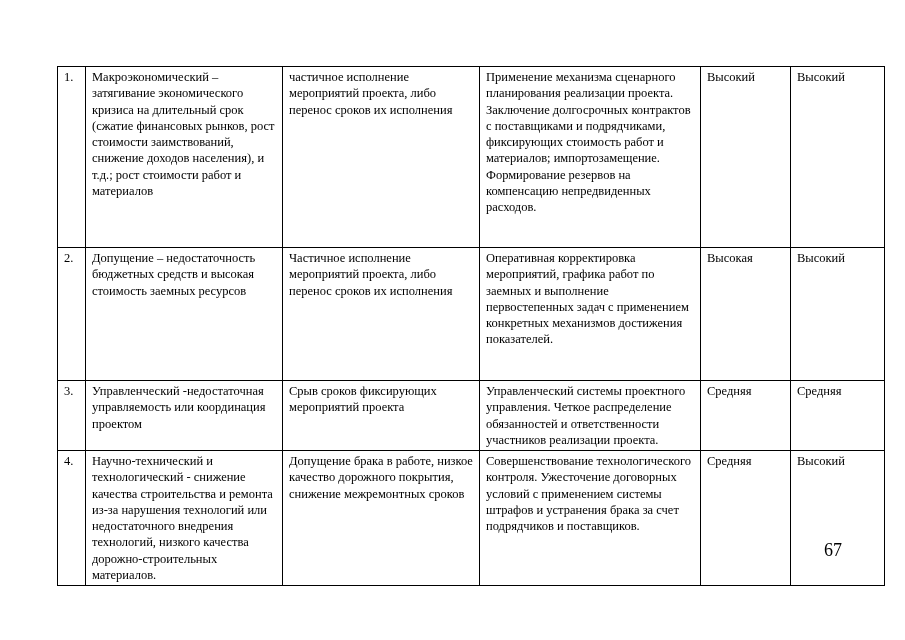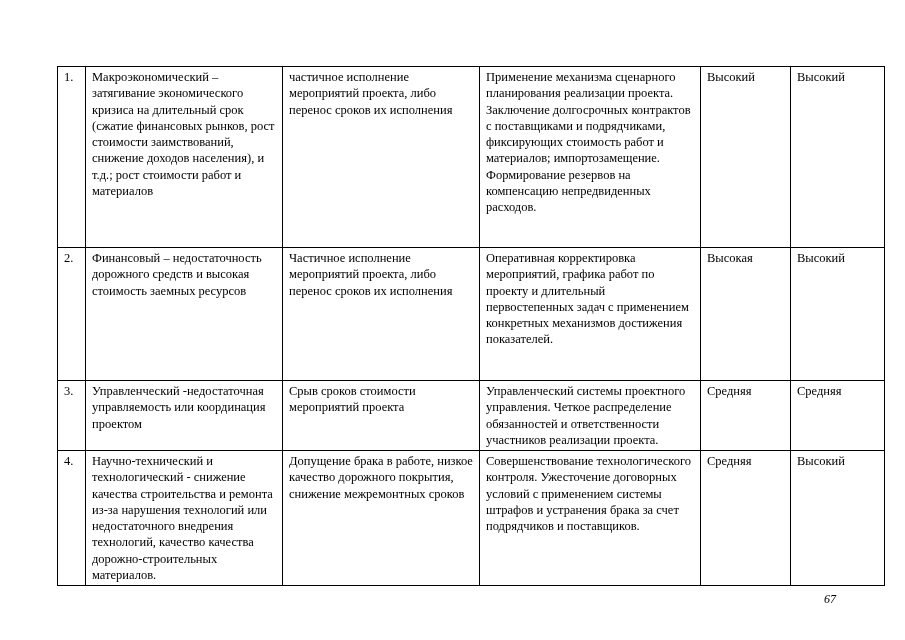--- a/index.html
+++ b/index.html
@@ -36,24 +36,23 @@
   td.num-cell {
     padding-left: 8px;
   }
   tr.row-1 td { height: 176px; }
   tr.row-2 td { height: 128px; }
   tr.row-3 td { height: 58px; }
   tr.row-4 td { height: 121px; }
   .page-number {
     position: absolute;
     left: 824px;
-    top: 592px;
-    font-size: 12px;
+    top: 540px;
+    font-size: 18px;
     font-family: "Liberation Serif", serif;
-    font-style: italic;
   }
 </style>
 </head>
 <body>
 
 <div class="page">
 
   <table class="risk-table">
     <colgroup>
       <col style="width:28px">
@@ -67,37 +66,37 @@
       <tr class="row-1">
         <td class="num-cell">1.</td>
         <td>Макроэкономический – затягивание экономического кризиса на длительный срок (сжатие финансовых рынков, рост стоимости заимствований, снижение доходов населения), и т.д.; рост стоимости работ и материалов</td>
         <td>частичное исполнение мероприятий проекта, либо перенос сроков их исполнения</td>
         <td>Применение механизма сценарного планирования реализации проекта. Заключение долгосрочных контрактов с поставщиками и подрядчиками, фиксирующих стоимость работ и материалов; импортозамещение. Формирование резервов на компенсацию непредвиденных расходов.</td>
         <td>Высокий</td>
         <td>Высокий</td>
       </tr>
       <tr class="row-2">
         <td class="num-cell">2.</td>
-        <td>Финансовый – недостаточность дорожного средств и высокая стоимость заемных ресурсов</td>
+        <td>Допущение – недостаточность бюджетных средств и высокая стоимость заемных ресурсов</td>
         <td>Частичное исполнение мероприятий проекта, либо перенос сроков их исполнения</td>
-        <td>Оперативная корректировка мероприятий, графика работ по проекту и длительный первостепенных задач с применением конкретных механизмов достижения показателей.</td>
+        <td>Оперативная корректировка мероприятий, графика работ по заемных и выполнение первостепенных задач с применением конкретных механизмов достижения показателей.</td>
         <td>Высокая</td>
         <td>Высокий</td>
       </tr>
       <tr class="row-3">
         <td class="num-cell">3.</td>
         <td>Управленческий -недостаточная управляемость или координация проектом</td>
-        <td>Срыв сроков стоимости мероприятий проекта</td>
+        <td>Срыв сроков фиксирующих мероприятий проекта</td>
         <td>Управленческий системы проектного управления. Четкое распределение обязанностей и ответственности участников реализации проекта.</td>
         <td>Средняя</td>
         <td>Средняя</td>
       </tr>
       <tr class="row-4">
         <td class="num-cell">4.</td>
-        <td>Научно-технический и технологический  - снижение качества строительства и ремонта из-за нарушения технологий или недостаточного внедрения технологий, качество качества дорожно-строительных материалов.</td>
+        <td>Научно-технический и технологический  - снижение качества строительства и ремонта из-за нарушения технологий или недостаточного внедрения технологий, низкого качества дорожно-строительных материалов.</td>
         <td>Допущение брака в работе, низкое качество дорожного покрытия, снижение межремонтных сроков</td>
         <td>Совершенствование технологического контроля. Ужесточение договорных условий с применением системы штрафов и устранения брака за счет подрядчиков и поставщиков.</td>
         <td>Средняя</td>
         <td>Высокий</td>
       </tr>
     </tbody>
   </table>
 
   <div class="page-number">67</div>
 

